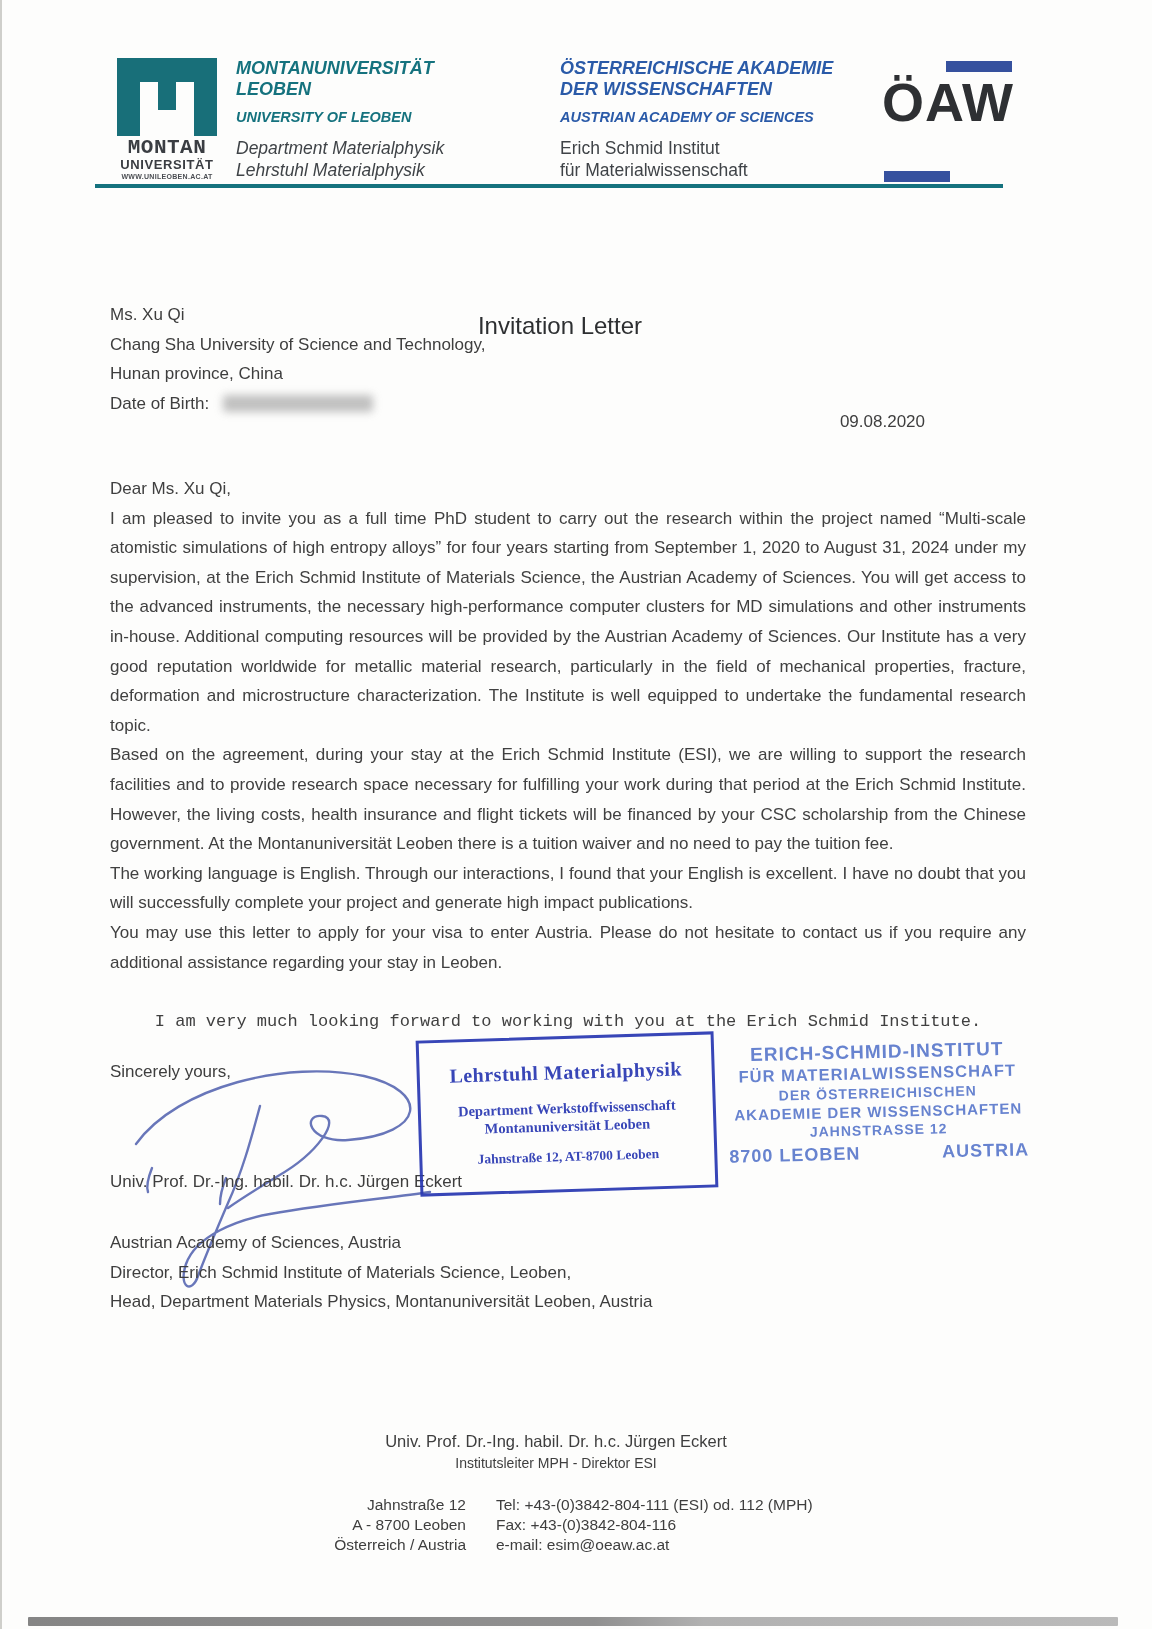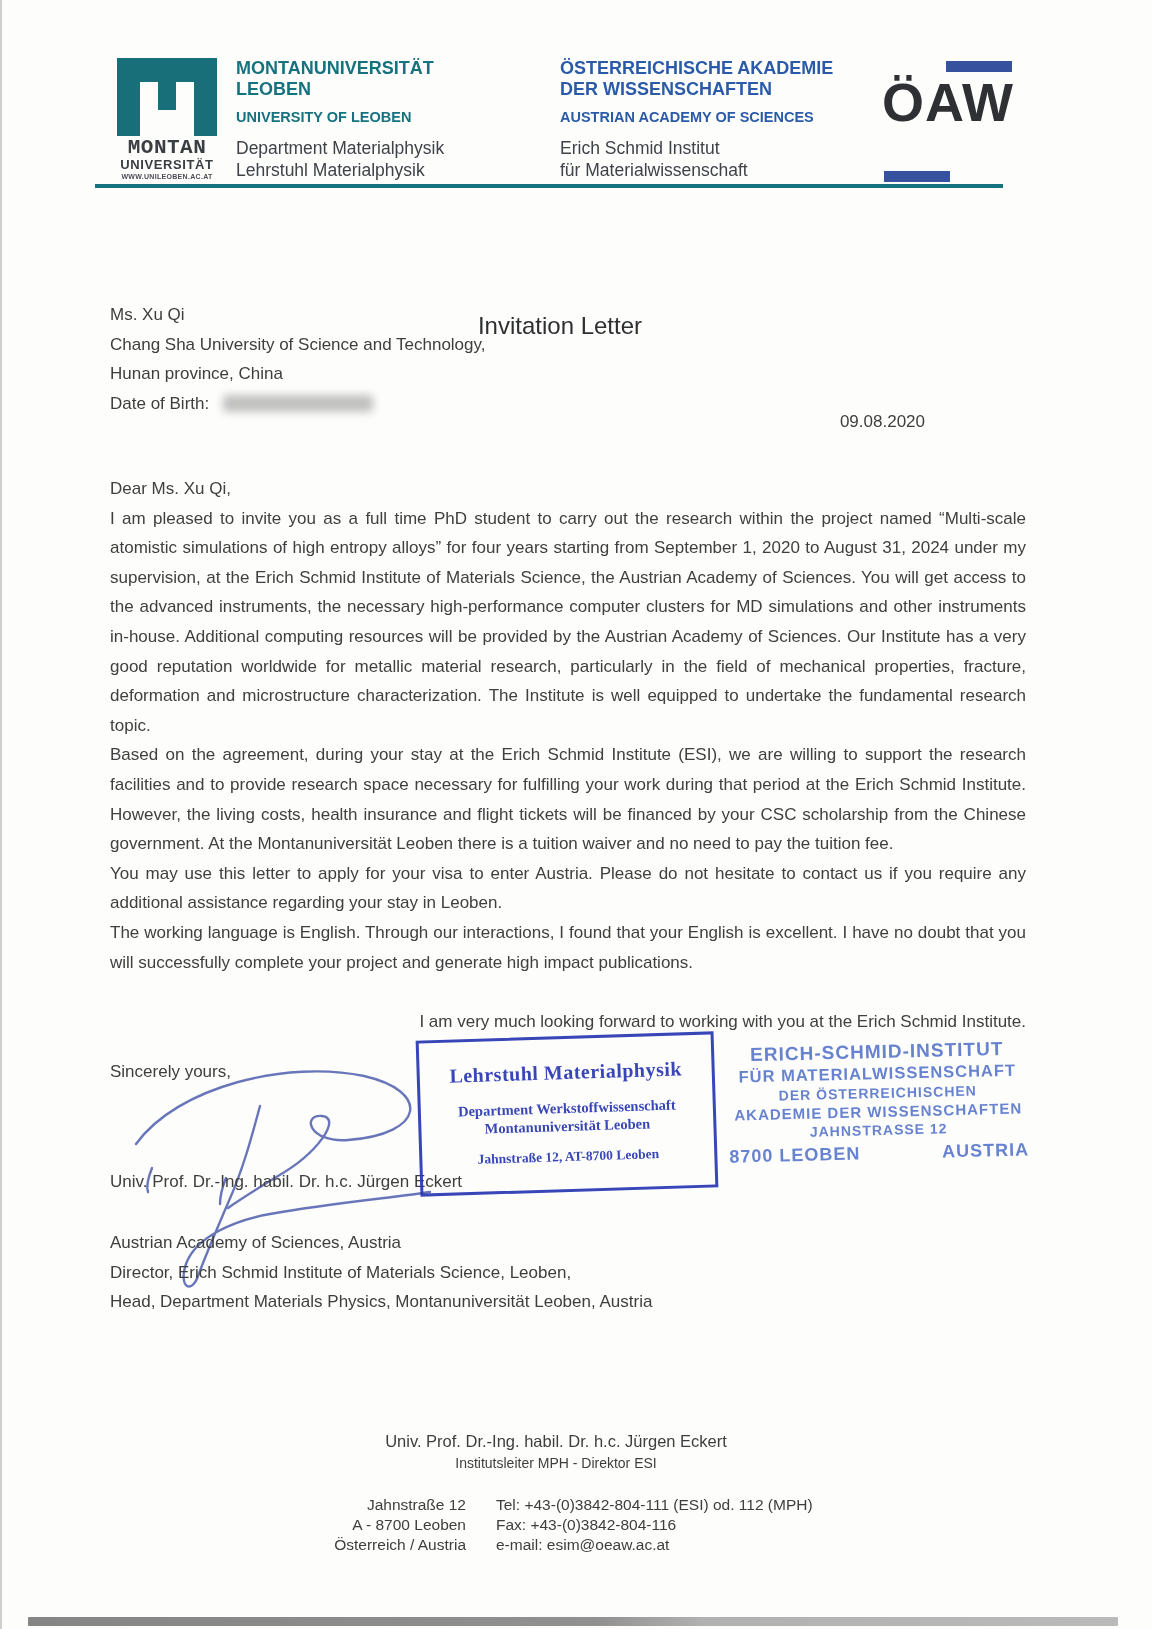--- a/index.html
+++ b/index.html
@@ -13,49 +13,49 @@
   .bottom-bar { position:absolute; left:28px; top:1617px; width:1090px; height:9px;
                 background:linear-gradient(90deg,#676767,#757575 52%,#9e9e9e 62%,#a9a9a9);
                 opacity:.8; border-radius:1px; }
   
   .logo-montan { position:absolute; left:114px; top:58px; width:106px; text-align:center; }
   .logo-montan svg { display:block; margin:0 auto; }
   .logo-montan-name { font-size:21px; font-weight:bold; color:#3a3d42; line-height:20px; letter-spacing:.5px; margin-top:2px;font-family:Liberation Mono, monospace; }
   .logo-montan-sub  { font-size:13px; font-weight:bold; color:#3a3d42; line-height:14px; letter-spacing:.6px; }
   .logo-montan-url  { font-size:7px; font-weight:bold; color:#4a4d52; line-height:9px; letter-spacing:.3px; }
 
-  .header-left-text  { position:absolute; left:236px; top:58px; }
+  .header-left-text  { position:absolute; left:236px; top:58px;font-style:italic; }
   .header-right-text { position:absolute; left:560px; top:58px; }
   .h-accent-bold { font-weight:bold; font-size:18px; line-height:21px; }
   .h-accent-sub  { font-size:14.5px; font-weight:bold; line-height:17px; margin-top:9px; }
   .h-dark        { color:#3f4347; font-size:17.5px; line-height:22px; }
   .h-dark-block  { margin-top:11px; }
   .teal-text { color:var(--teal,#15727e); }
-  .blue-text { color:var(--oeaw-blue,#2a5aa8); }
+  .blue-text { color:var(--oeaw-blue,#2a5aa8);font-style:italic; }
 
   .oaw-logo { position:absolute; left:880px; top:58px; width:132px; height:126px; }
   .oaw-bar-top    { position:absolute; right:0; top:3px;  width:66px; height:11px; background:var(--oeaw-bar,#36519e); }
   .oaw-text       { position:absolute; left:2px; top:14px; font-size:54px; font-weight:bold; color:#2e3033; letter-spacing:1px; line-height:60px; }
   .oaw-bar-bottom { position:absolute; left:4px; bottom:2px; width:66px; height:11px; background:var(--oeaw-bar,#36519e); }
 
   .header-rule { position:absolute; left:95px; top:184px; width:908px; height:4px; background:var(--teal,#15727e); }
 
   
   .title { position:absolute; left:0; top:312px; width:1120px; text-align:center;
            font-size:24px; color:#2d2f31; }
   .recipient { position:absolute; left:110px; top:300px; font-size:17px; color:#3e3e3e; line-height:29.5px; }
   .dob-blob  { display:inline-block; width:150px; height:17px; margin-left:14px; vertical-align:-3px;
                background:#8f8f8f; filter:blur(4px); opacity:.55; border-radius:2px; }
   .date-line { position:absolute; top:412px; right:227px; font-size:17px; color:#3e3e3e; }
 
   .letter-body { position:absolute; left:110px; top:474px; width:916px;
                  font-size:17px; line-height:29.6px; text-align:justify; }
   .letter-body p { margin:0; }
   .letter-body .no-just { text-align:left; }
-  .closing-line { margin-top:30px !important; text-align:right; }
+  .closing-line { margin-top:30px !important; text-align:center;font-family:Liberation Mono, monospace; }
 
   .valediction    { position:absolute; left:110px; top:1062px; font-size:17px; color:#3e3e3e; }
   .signature-svg  { position:absolute; left:108px; top:1048px; pointer-events:none; }
   .signatory-name { position:absolute; left:110px; top:1172px; font-size:17px; color:#3e3e3e; }
   .credentials    { position:absolute; left:110px; top:1228px; font-size:17px; line-height:29.5px; color:#3e3e3e; }
 
   
   .stamp-dept { position:absolute; left:418px; top:1036px; width:292px; height:150px;
                 border:3px solid var(--stamp-blue,#2837b2); transform:rotate(-1.8deg);
                 color:var(--stamp-blue,#2837b2); font-family:"Liberation Serif", serif;
@@ -143,22 +143,22 @@
       <span>Date of Birth:</span><span class="dob-blob"></span>
     </div>
   </div>
 
   <div class="date-line">09.08.2020</div>
 
   <div class="letter-body">
     <p class="no-just">Dear Ms. Xu Qi,</p>
     <p>I am pleased to invite you as a full time PhD student to carry out the research within the project named “Multi-scale atomistic simulations of high entropy alloys” for four years starting from September 1, 2020 to August 31, 2024 under my supervision, at the Erich Schmid Institute of Materials Science, the Austrian Academy of Sciences. You will get access to the advanced instruments, the necessary high-performance computer clusters for MD simulations and other instruments in-house. Additional computing resources will be provided by the Austrian Academy of Sciences. Our Institute has a very good reputation worldwide for metallic material research, particularly in the field of mechanical properties, fracture, deformation and microstructure characterization. The Institute is well equipped to undertake the fundamental research topic.</p>
     <p>Based on the agreement, during your stay at the Erich Schmid Institute (ESI), we are willing to support the research facilities and to provide research space necessary for fulfilling your work during that period at the Erich Schmid Institute. However, the living costs, health insurance and flight tickets will be financed by your CSC scholarship from the Chinese government. At the Montanuniversität Leoben there is a tuition waiver and no need to pay the tuition fee.</p>
+    <p>The working language is English. Through our interactions, I found that your English is excellent. I have no doubt that you will successfully complete your project and generate high impact publications.</p>
     <p>You may use this letter to apply for your visa to enter Austria. Please do not hesitate to contact us if you require any additional assistance regarding your stay in Leoben.</p>
-    <p>The working language is English. Through our interactions, I found that your English is excellent. I have no doubt that you will successfully complete your project and generate high impact publications.</p>
     <p class="closing-line">I am very much looking forward to working with you at the Erich Schmid Institute.</p>
   </div>
 
   <div class="valediction">Sincerely yours,</div>
 
   <svg class="signature-svg" width="340" height="240" viewBox="0 0 340 240">
     <g fill="none" stroke="#4f5fae" stroke-width="2.4" stroke-linecap="round" opacity="0.85">
       <path d="M28,96 C70,38 180,12 256,28 C322,43 318,86 240,92 C200,95 194,66 214,68 C234,70 210,105 170,128 C152,139 134,150 120,160"></path>
       <path d="M152,58 C142,95 134,124 120,155 C108,183 96,212 90,228 C84,246 70,240 78,216 C88,188 128,172 162,166 C222,155 282,150 322,144"></path>
       <path d="M118,130 C114,140 112,148 112,156"></path>

